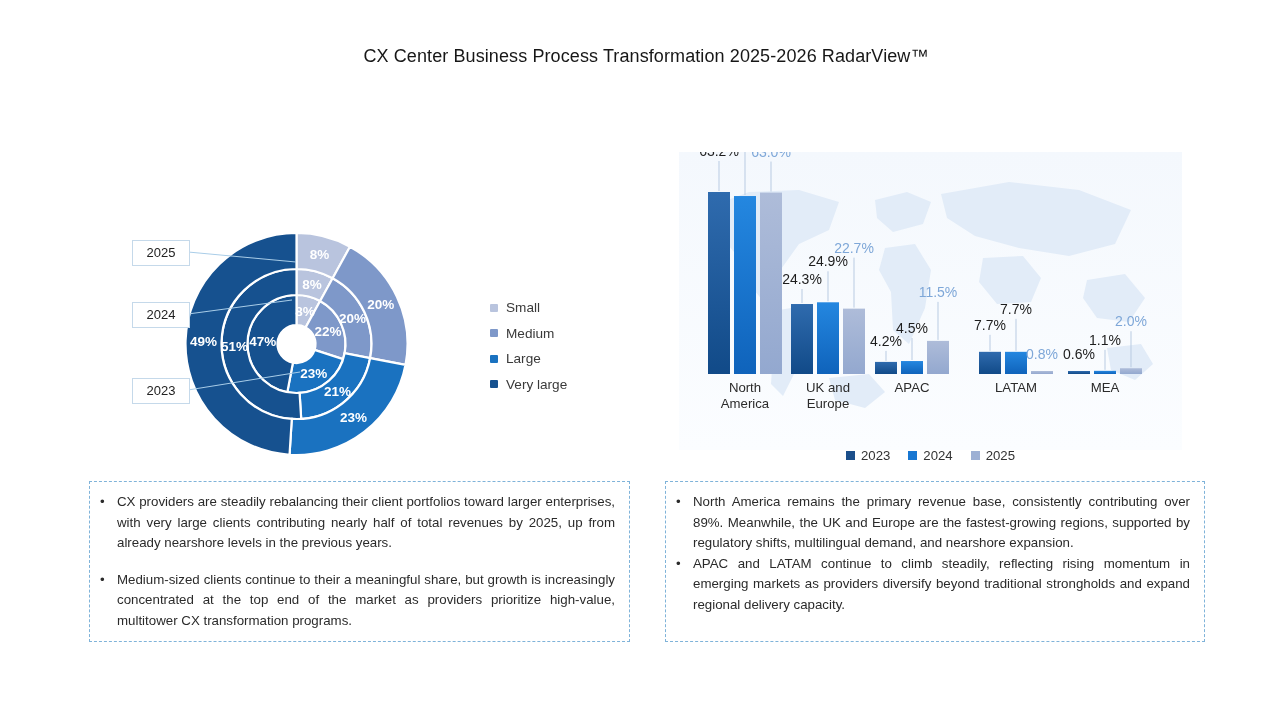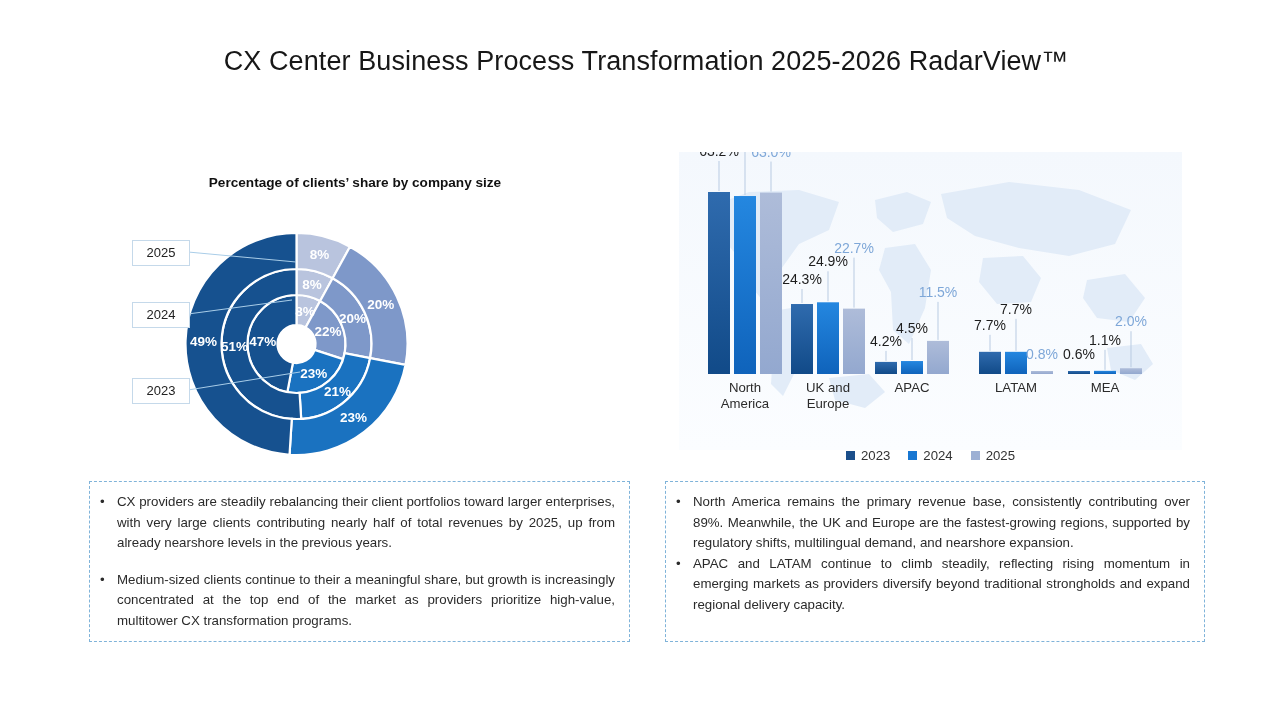--- a/index.html
+++ b/index.html
@@ -6,21 +6,21 @@
   body{
     width:1280px;height:720px;background:#ffffff;
     font-family:"Liberation Sans",sans-serif;color:#1a1a1a;
     overflow:hidden;position:relative;
   }
   .page{position:absolute;inset:0;}
 
   
   .title{
     position:absolute;left:0;right:0;top:46px;
-    text-align:center;font-size:27px;font-weight:400;
+    text-align:center;font-size:18px;font-weight:400;
     letter-spacing:.1px;color:#171717;white-space:nowrap;padding-left:12px;
   }
 
   
   .intro{
     position:absolute;left:97px;top:120px;width:1100px;
     font-size:13.2px;line-height:17.5px;color:#222;
   }
 
   
@@ -82,21 +82,20 @@
   #callout-right .bullet{margin-bottom:0px;}
 </style>
 </head>
 <body>
 
 <div class="page">
 
   <div class="title">CX Center Business Process Transformation 2025-2026 RadarView™</div>
 
 
-  <div class="chart-head" id="donut-head">Percentage of clients’ share by company size</div>
 
   <div id="donut-wrap">
     <svg id="donut-svg" width="470" height="270" viewBox="0 0 470 270">
       <g id="donut-g">
           <path d="M176.5 95 A49 49 0 0 1 200.10593003098404 101.06097267785069 L185.6533198079326 127.3501730791666 A19 19 0 0 0 176.5 125 Z" fill="#b9c4de" stroke="#ffffff" stroke-width="2.2"></path>
           <path d="M200.10593003098404 101.06097267785069 A49 49 0 0 1 223.10176929846253 159.14183272437242 L194.57007380960792 149.871322893124 A19 19 0 0 0 185.6533198079326 127.3501730791666 Z" fill="#7e98c9" stroke="#ffffff" stroke-width="2.2"></path>
           <path d="M223.10176929846253 159.14183272437242 A49 49 0 0 1 167.31831558529947 192.13207528570575 L172.93975502287122 162.6634577638451 A19 19 0 0 0 194.57007380960792 149.871322893124 Z" fill="#1a72c0" stroke="#ffffff" stroke-width="2.2"></path>
           <path d="M167.31831558529947 192.13207528570575 A49 49 0 0 1 176.5 95 L176.5 125 A19 19 0 0 0 172.93975502287122 162.6634577638451 Z" fill="#16518f" stroke="#ffffff" stroke-width="2.2"></path>
           <path d="M176.5 69 A75 75 0 0 1 212.63152555762866 78.27699899671023 L200.10593003098404 101.06097267785069 A49 49 0 0 0 176.5 95 Z" fill="#b9c4de" stroke="#ffffff" stroke-width="2.2"></path>
           <path d="M212.63152555762866 78.27699899671023 A75 75 0 0 1 250.17154380465166 158.05359859392937 L224.63207528570575 153.18168441470053 A49 49 0 0 0 200.10593003098404 101.06097267785069 Z" fill="#7e98c9" stroke="#ffffff" stroke-width="2.2"></path>
@@ -126,20 +125,38 @@
         <line x1="68" y1="52" x2="176" y2="62"></line>
         <line x1="68" y1="114" x2="172" y2="100"></line>
         <line x1="68" y1="190" x2="180" y2="172"></line>
       </g>
     </svg>
 
     <div class="yearbox" id="year-2025">2025</div>
     <div class="yearbox" id="year-2024">2024</div>
     <div class="yearbox" id="year-2023">2023</div>
 
+    <div id="donut-legend">
+      <div class="lg-row">
+        <span class="lg-sw" style="background: rgb(185, 196, 222);"></span>
+        <span class="lg-tx">Small</span>
+      </div>
+      <div class="lg-row">
+        <span class="lg-sw" style="background: rgb(126, 152, 201);"></span>
+        <span class="lg-tx">Medium</span>
+      </div>
+      <div class="lg-row">
+        <span class="lg-sw" style="background: rgb(26, 114, 192);"></span>
+        <span class="lg-tx">Large</span>
+      </div>
+      <div class="lg-row">
+        <span class="lg-sw" style="background: rgb(22, 81, 143);"></span>
+        <span class="lg-tx">Very large</span>
+      </div>
+    </div>
   </div>
 
   <div class="chart-head" id="bars-head">Percentage of providers’ revenue share by geography</div>
 
   <div id="bars-wrap">
 
     <svg id="map-bg" viewBox="0 0 503 298" preserveAspectRatio="none">
       <defs>
         <linearGradient id="panelg" x1="0" y1="0" x2="0" y2="1">
           <stop offset="0" stop-color="#f4f8fd"></stop>

